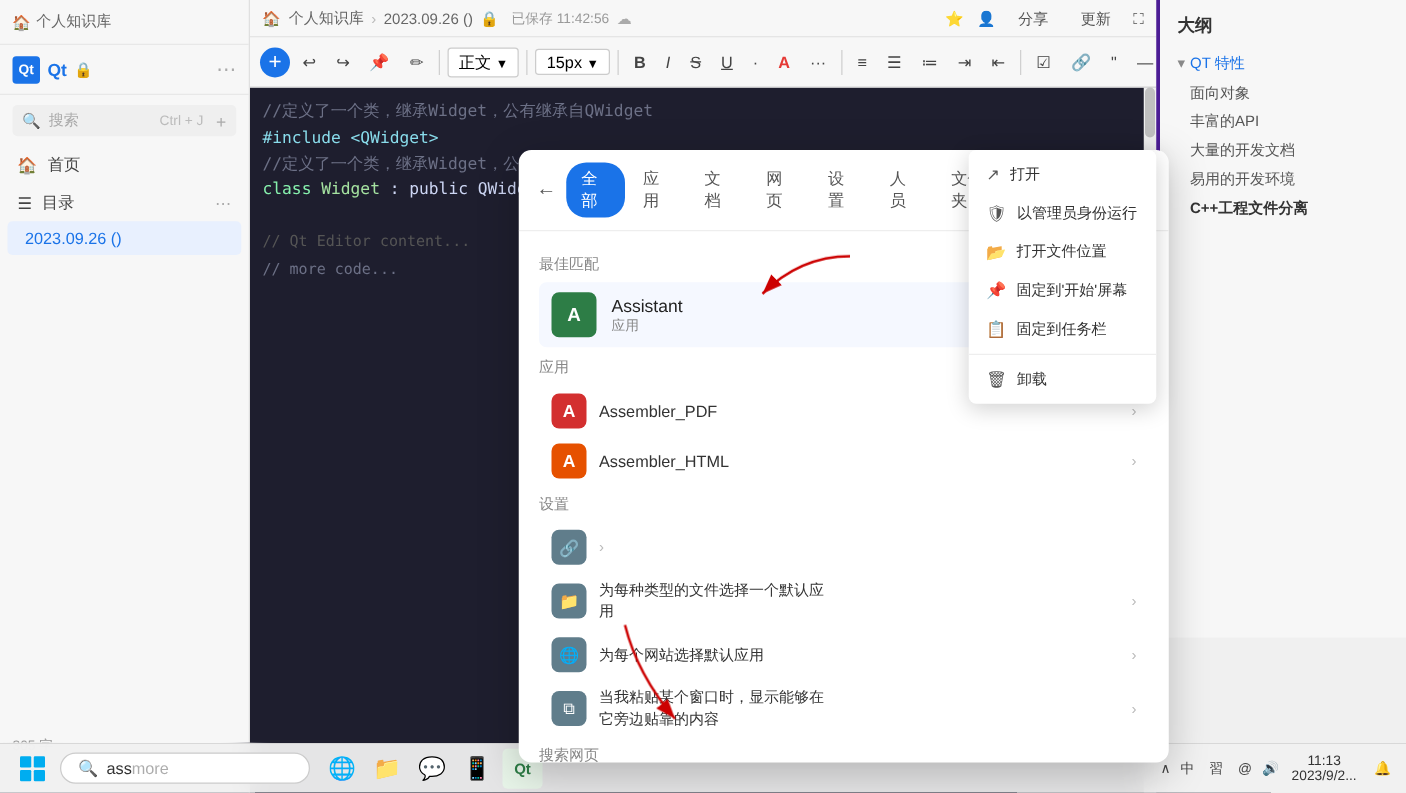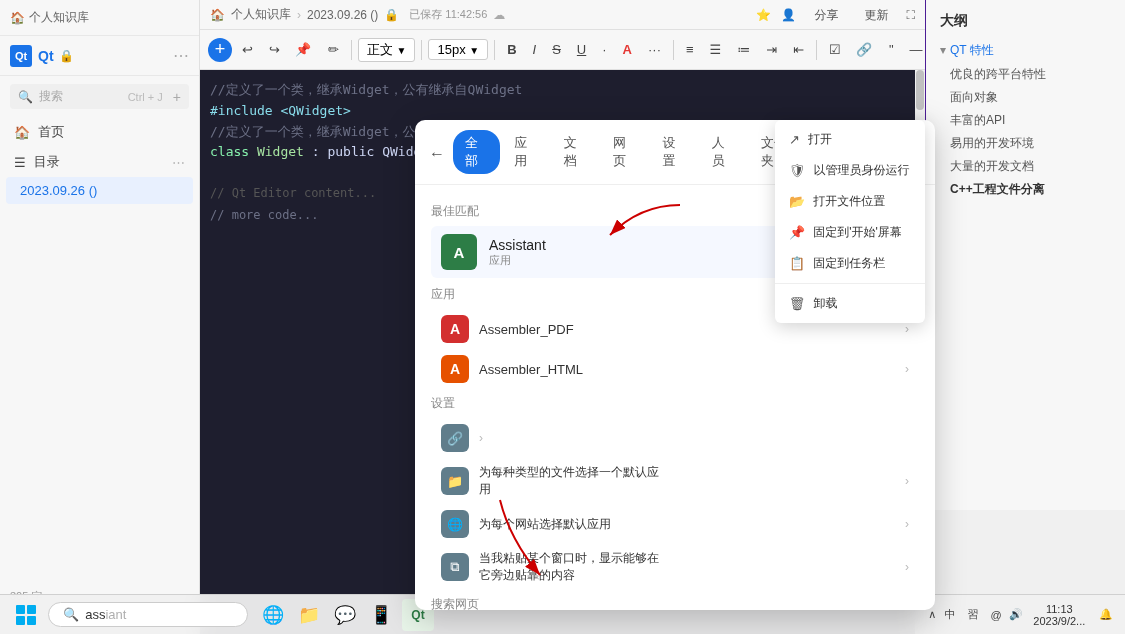--- a/index.html
+++ b/index.html
@@ -191,21 +191,21 @@
     .code-class { color: #a6e3a1; }
     .code-include { color: #89dceb; }
 
     
     .right-sidebar {
       position: absolute;
       top: 0; right: 0;
       width: 200px;
       height: 510px;
       background: #f7f7f7;
-      border-left: 1px solid #4c1d95;
+      border-left: 3px solid #4c1d95;
       overflow-y: auto;
     }
     .right-sidebar-title {
       font-size: 14px;
       font-weight: bold;
       color: #333;
       padding: 12px 14px 6px;
     }
     .outline-section {
       padding: 4px 14px;
@@ -676,25 +676,24 @@
 
 <div class="scroll-bar">
   <div class="scroll-thumb"></div>
 </div>
 
 <div class="right-sidebar">
   <div class="right-sidebar-title">大纲</div>
   <div class="outline-section parent" style="margin-top:2px;">
     <span style="color:#888;margin-right:4px;">▾</span>QT 特性
   </div>
-  <div class="outline-item">优良的跨平台特性</div>
   <div class="outline-item">面向对象</div>
   <div class="outline-item">丰富的API</div>
+  <div class="outline-item">大量的开发文档</div>
   <div class="outline-item">易用的开发环境</div>
-  <div class="outline-item">大量的开发文档</div>
   <div class="outline-item bold">C++工程文件分离</div>
 </div>
 
 <div class="search-popup">
   <div class="search-popup-header">
     <button style="background:none;border:none;cursor:pointer;font-size:16px;color:#555;">←</button>
     <div class="search-popup-tabs">
       <div class="search-tab active">全部</div>
       <div class="search-tab">应用</div>
       <div class="search-tab">文档</div>
@@ -843,21 +842,21 @@
   <div class="taskbar-start">
     <div class="windows-icon">
       <div class="windows-quad" style="background:#00adf0;"></div>
       <div class="windows-quad" style="background:#00adf0;"></div>
       <div class="windows-quad" style="background:#00adf0;"></div>
       <div class="windows-quad" style="background:#00adf0;"></div>
     </div>
   </div>
   <div class="search-bar">
     <span>🔍</span>
-    <span>ass<span style="opacity:0.4;">iant</span></span>
+    <span>ass<span style="opacity:0.4;">more</span></span>
   </div>
   <div class="taskbar-icons">
     <div class="taskbar-icon">🌐</div>
     <div class="taskbar-icon">📁</div>
     <div class="taskbar-icon">💬</div>
     <div class="taskbar-icon">📱</div>
     <div class="taskbar-icon" style="background:#e8f5e9;border-radius:4px;">
       <span style="font-size:12px;font-weight:bold;color:#2d7d46;">Qt</span>
     </div>
   </div>

